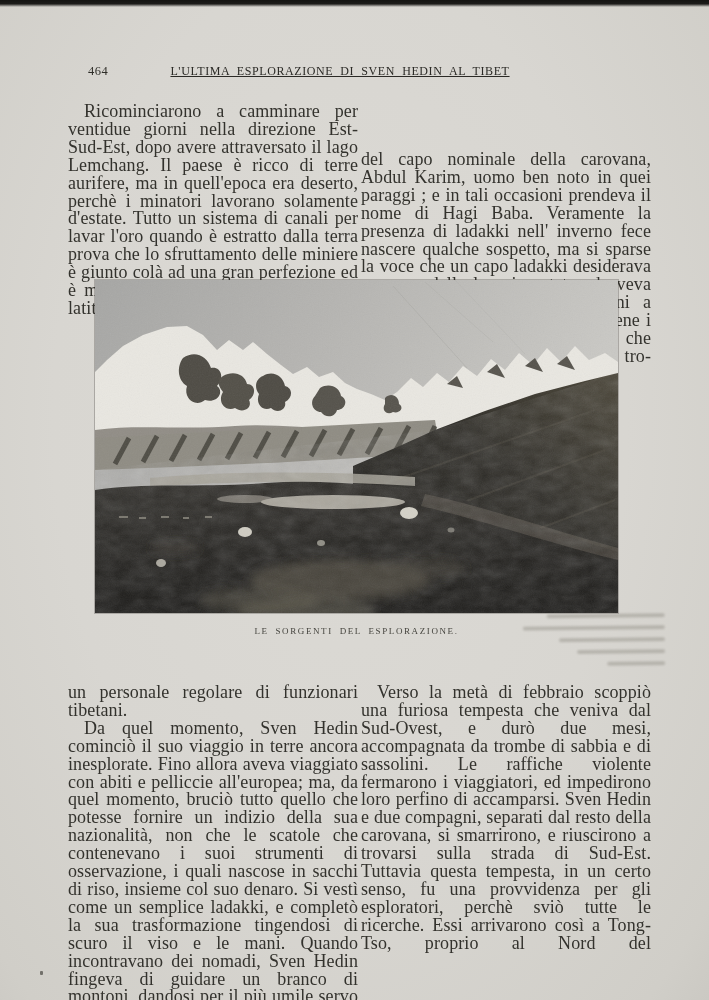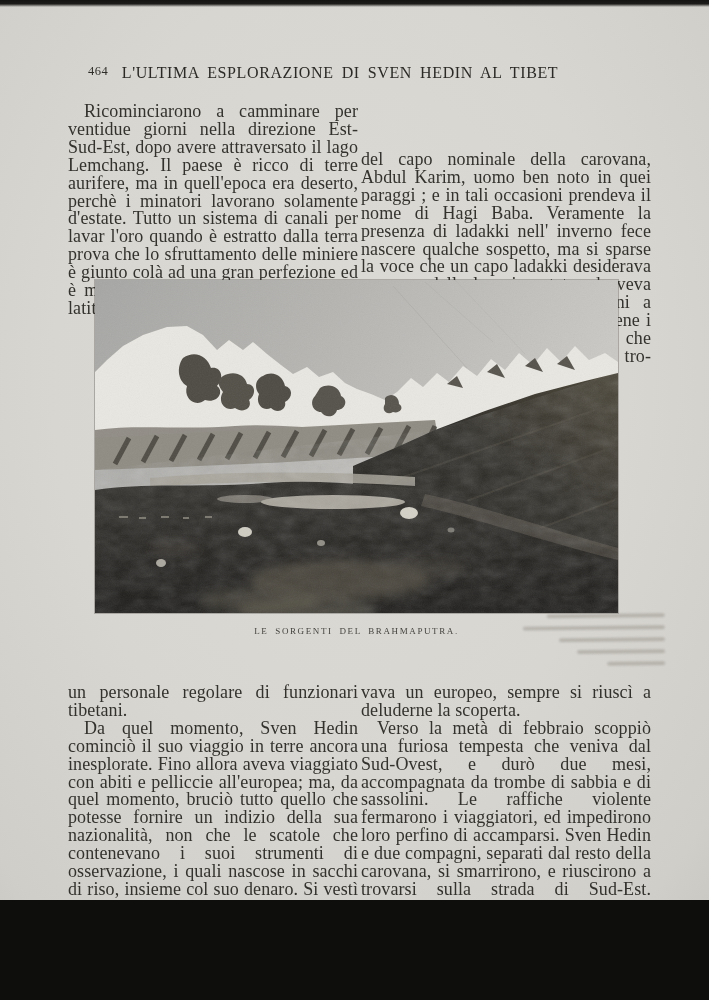--- a/index.html
+++ b/index.html
@@ -1,30 +1,30 @@
 <!DOCTYPE html>
 <html><head>
 <meta charset="utf-8">
 <style>
   html,body { margin:0; padding:0; }
   body { width:709px; height:1000px; background:#0e0e0c; font-family:"Liberation Serif", serif; }
   .page {
-    position:relative; width:709px; height:900px; overflow:hidden;
+    position:relative; width:709px; height:1000px; overflow:hidden;
     background: radial-gradient(ellipse at 48% 42%, #dcdad5 0%, #d8d6d1 55%, #d0cec8 92%, #cbc9c3 100%);
     color:#32312c;
   }
   .scan-top-strip {
     position:absolute; left:0; top:0; width:709px; height:7px;
     background:linear-gradient(to bottom, #141412 0%, #1d1c1a 55%, rgba(40,39,35,0) 100%);
   }
   .speck { position:absolute; left:40px; top:971px; width:3px; height:4px; background:#4a4943; opacity:.7; border-radius:1px; }
 
   .header { position:absolute; left:40px; top:64px; width:600px; height:18px; }
   .page-number { position:absolute; left:48px; top:0; font-size:12.5px; letter-spacing:.5px; color:#2e2d28; }
-  .title { width:100%; text-align:center; font-size:16px; letter-spacing:.6px; word-spacing:3.5px; color:#2b2a26; }
+  .title { width:100%; text-align:center; font-size:12px; letter-spacing:.6px; word-spacing:3.5px; color:#2b2a26;text-decoration:underline; }
 
   .col { position:absolute; width:290px; text-align:justify; font-size:18px; line-height:17.9px; letter-spacing:.1px; color:#33322d; }
   .col p { margin:0; hyphens:none; }
   .col p.indent { text-indent:16px; }
   .col p.cont { text-align-last:justify; }
   .col-top-left { left:68px;  top:103px; }
   .col-top-right { left:361px; top:103px;margin-top:48px; }
   .col-bot-left { left:68px;  top:684px;font-family:Liberation Serif, serif; }
   .col-bot-right { left:361px; top:684px; }
 
@@ -165,35 +165,34 @@
           <rect x="44" y="237" width="7" height="2"></rect>
         <rect x="66" y="236" width="8" height="2"></rect>
           <rect x="88" y="237" width="6" height="2"></rect>
         <rect x="110" y="236" width="7" height="2"></rect>
       </g>
 
       <rect x="0" y="0" width="523" height="333" filter="url(#grain)" opacity="0.16"></rect>
     </svg>
   </div>
 
-  <div class="caption">LE SORGENTI DEL BRAHMAPUTRA.</div>
+  <div class="caption">LE SORGENTI DEL ESPLORAZIONE.</div>
 
   <div class="ghost">
     <div class="gl gl1"></div>
     <div class="gl gl2"></div>
     <div class="gl gl3"></div>
     <div class="gl gl4"></div>
     <div class="gl gl5"></div>
   </div>
 
   <div class="col col-bot-left">
     <p>un personale regolare di funzionari tibetani.</p>
     <p class="indent cont">Da quel momento, Sven Hedin cominciò il suo viaggio in terre ancora inesplorate. Fino allora aveva viaggiato con abiti e pelliccie all'europea; ma, da quel momento, bruciò tutto quello che potesse fornire un indizio della sua nazionalità, non che le scatole che contenevano i suoi strumenti di osservazione, i quali nascose in sacchi di riso, insieme col suo denaro. Si vestì come un semplice ladakki, e completò la sua trasformazione tingendosi di scuro il viso e le mani. Quando incontravano dei nomadi, Sven Hedin fingeva di guidare un branco di montoni, dandosi per il più umile servo</p>
   </div>
 
   <div class="col col-bot-right">
-    <p>vava un europeo, sempre si riuscì a deluderne la scoperta.</p>
     <p class="indent cont">Verso la metà di febbraio scoppiò una furiosa tempesta che veniva dal Sud-Ovest, e durò due mesi, accompagnata da trombe di sabbia e di sassolini. Le raffiche violente fermarono i viaggiatori, ed impedirono loro perfino di accamparsi. Sven Hedin e due compagni, separati dal resto della carovana, si smarrirono, e riuscirono a trovarsi sulla strada di Sud-Est. Tuttavia questa tempesta, in un certo senso, fu una provvidenza per gli esploratori, perchè sviò tutte le ricerche. Essi arrivarono così a Tong-Tso, proprio al Nord del</p>
   </div>
 
   <div class="speck"></div>
 
 </div>
 
 </body></html>

